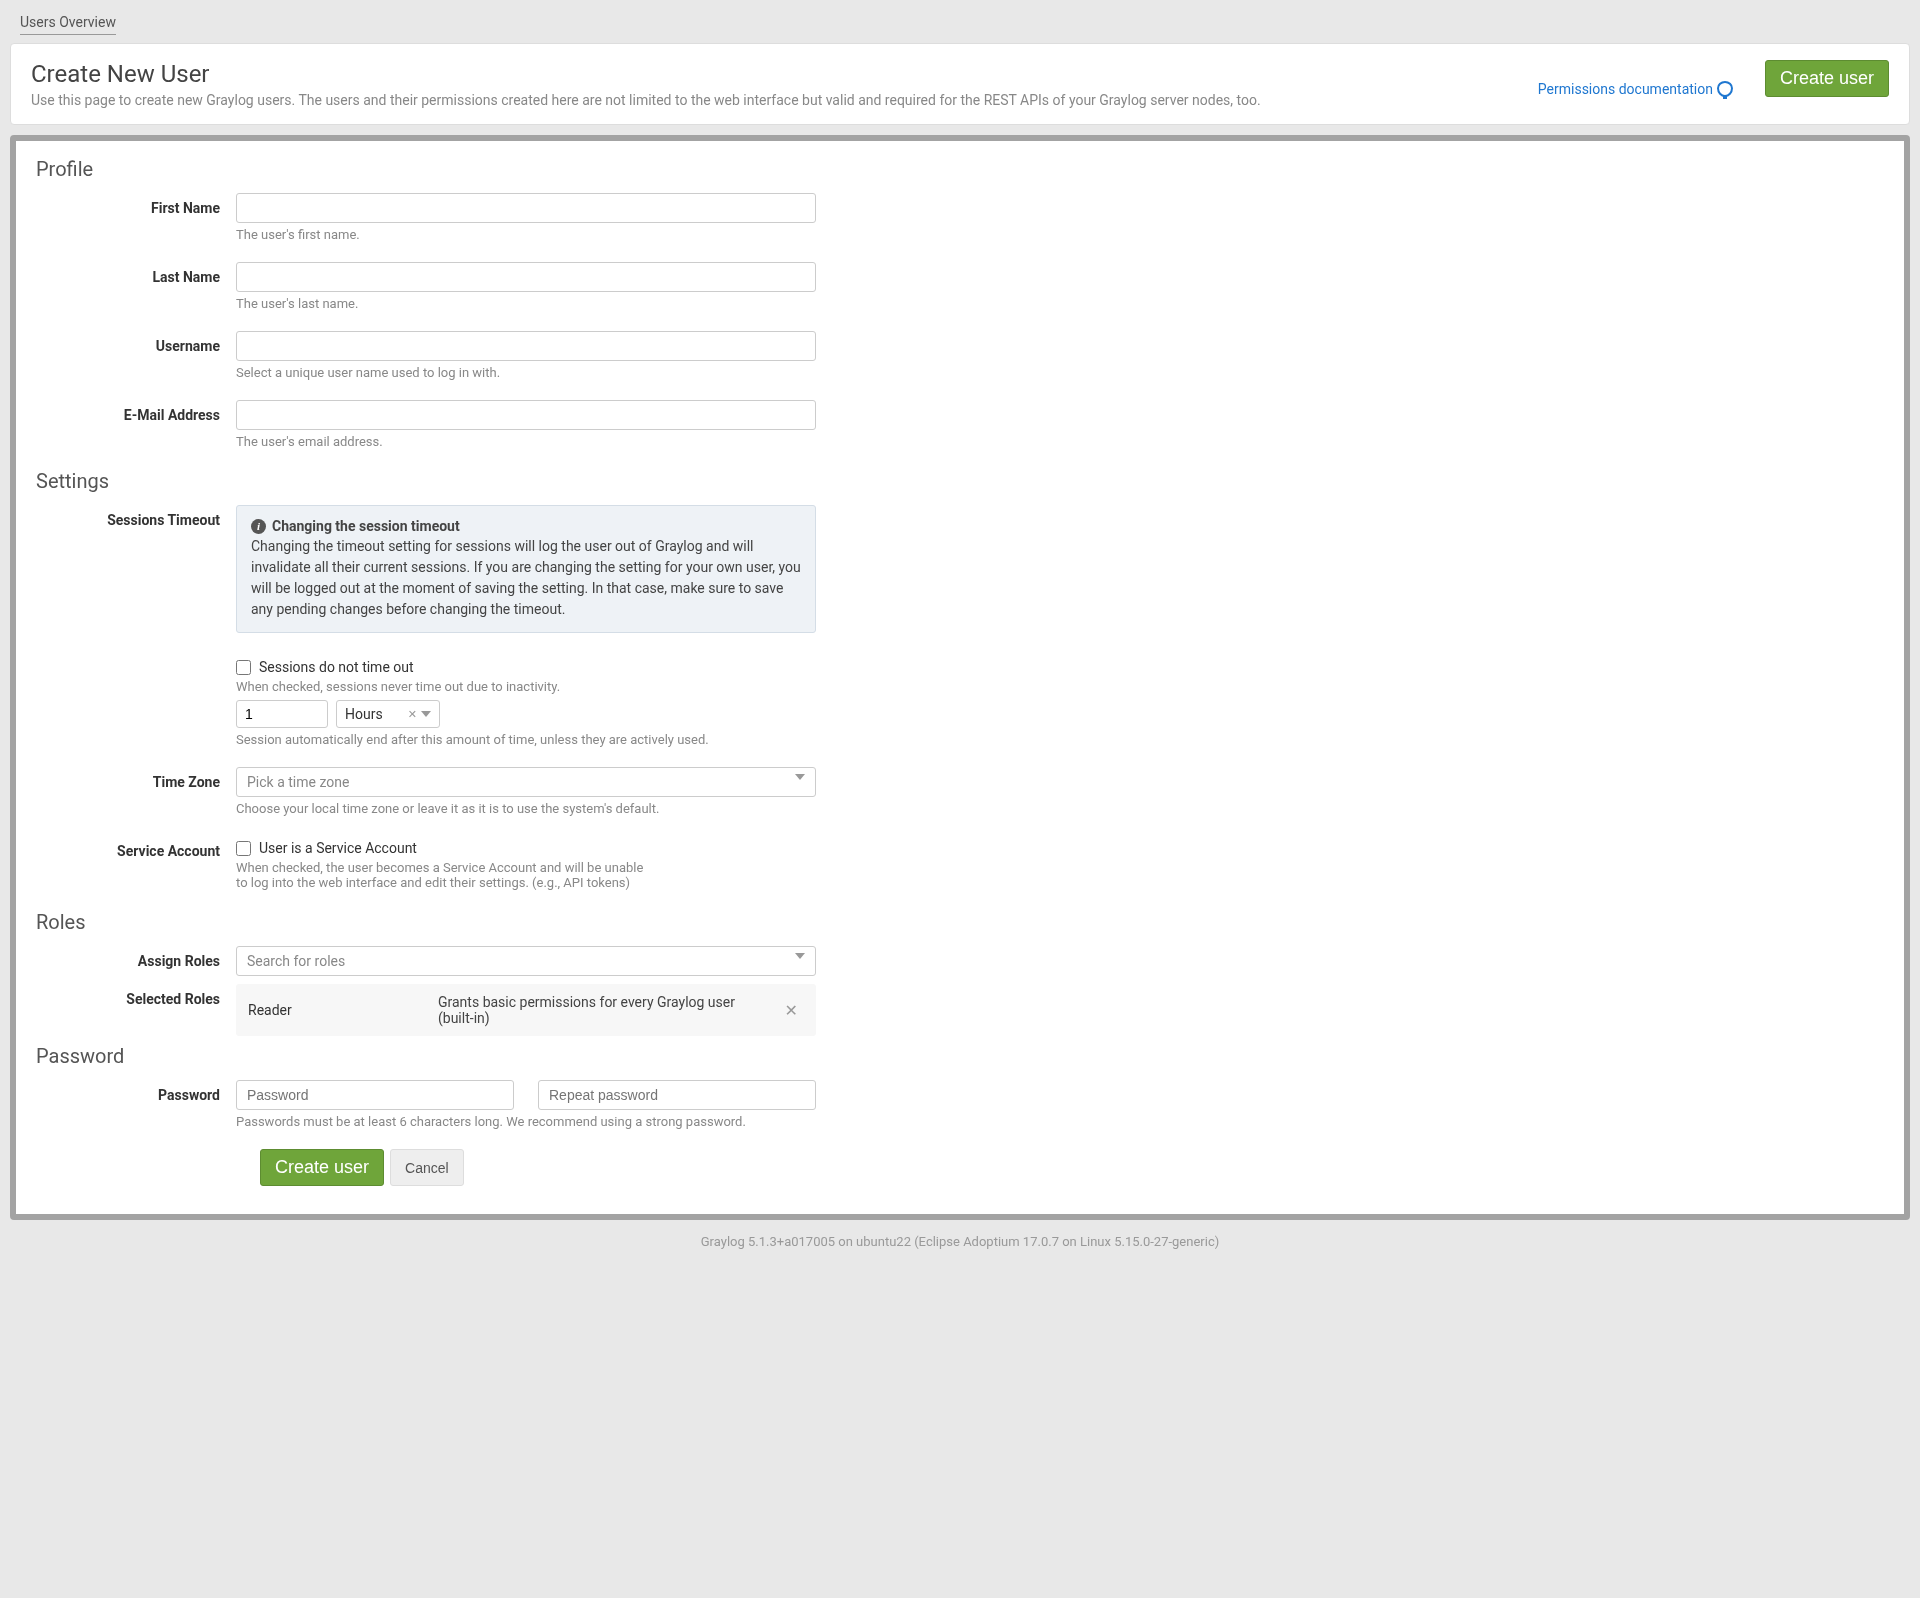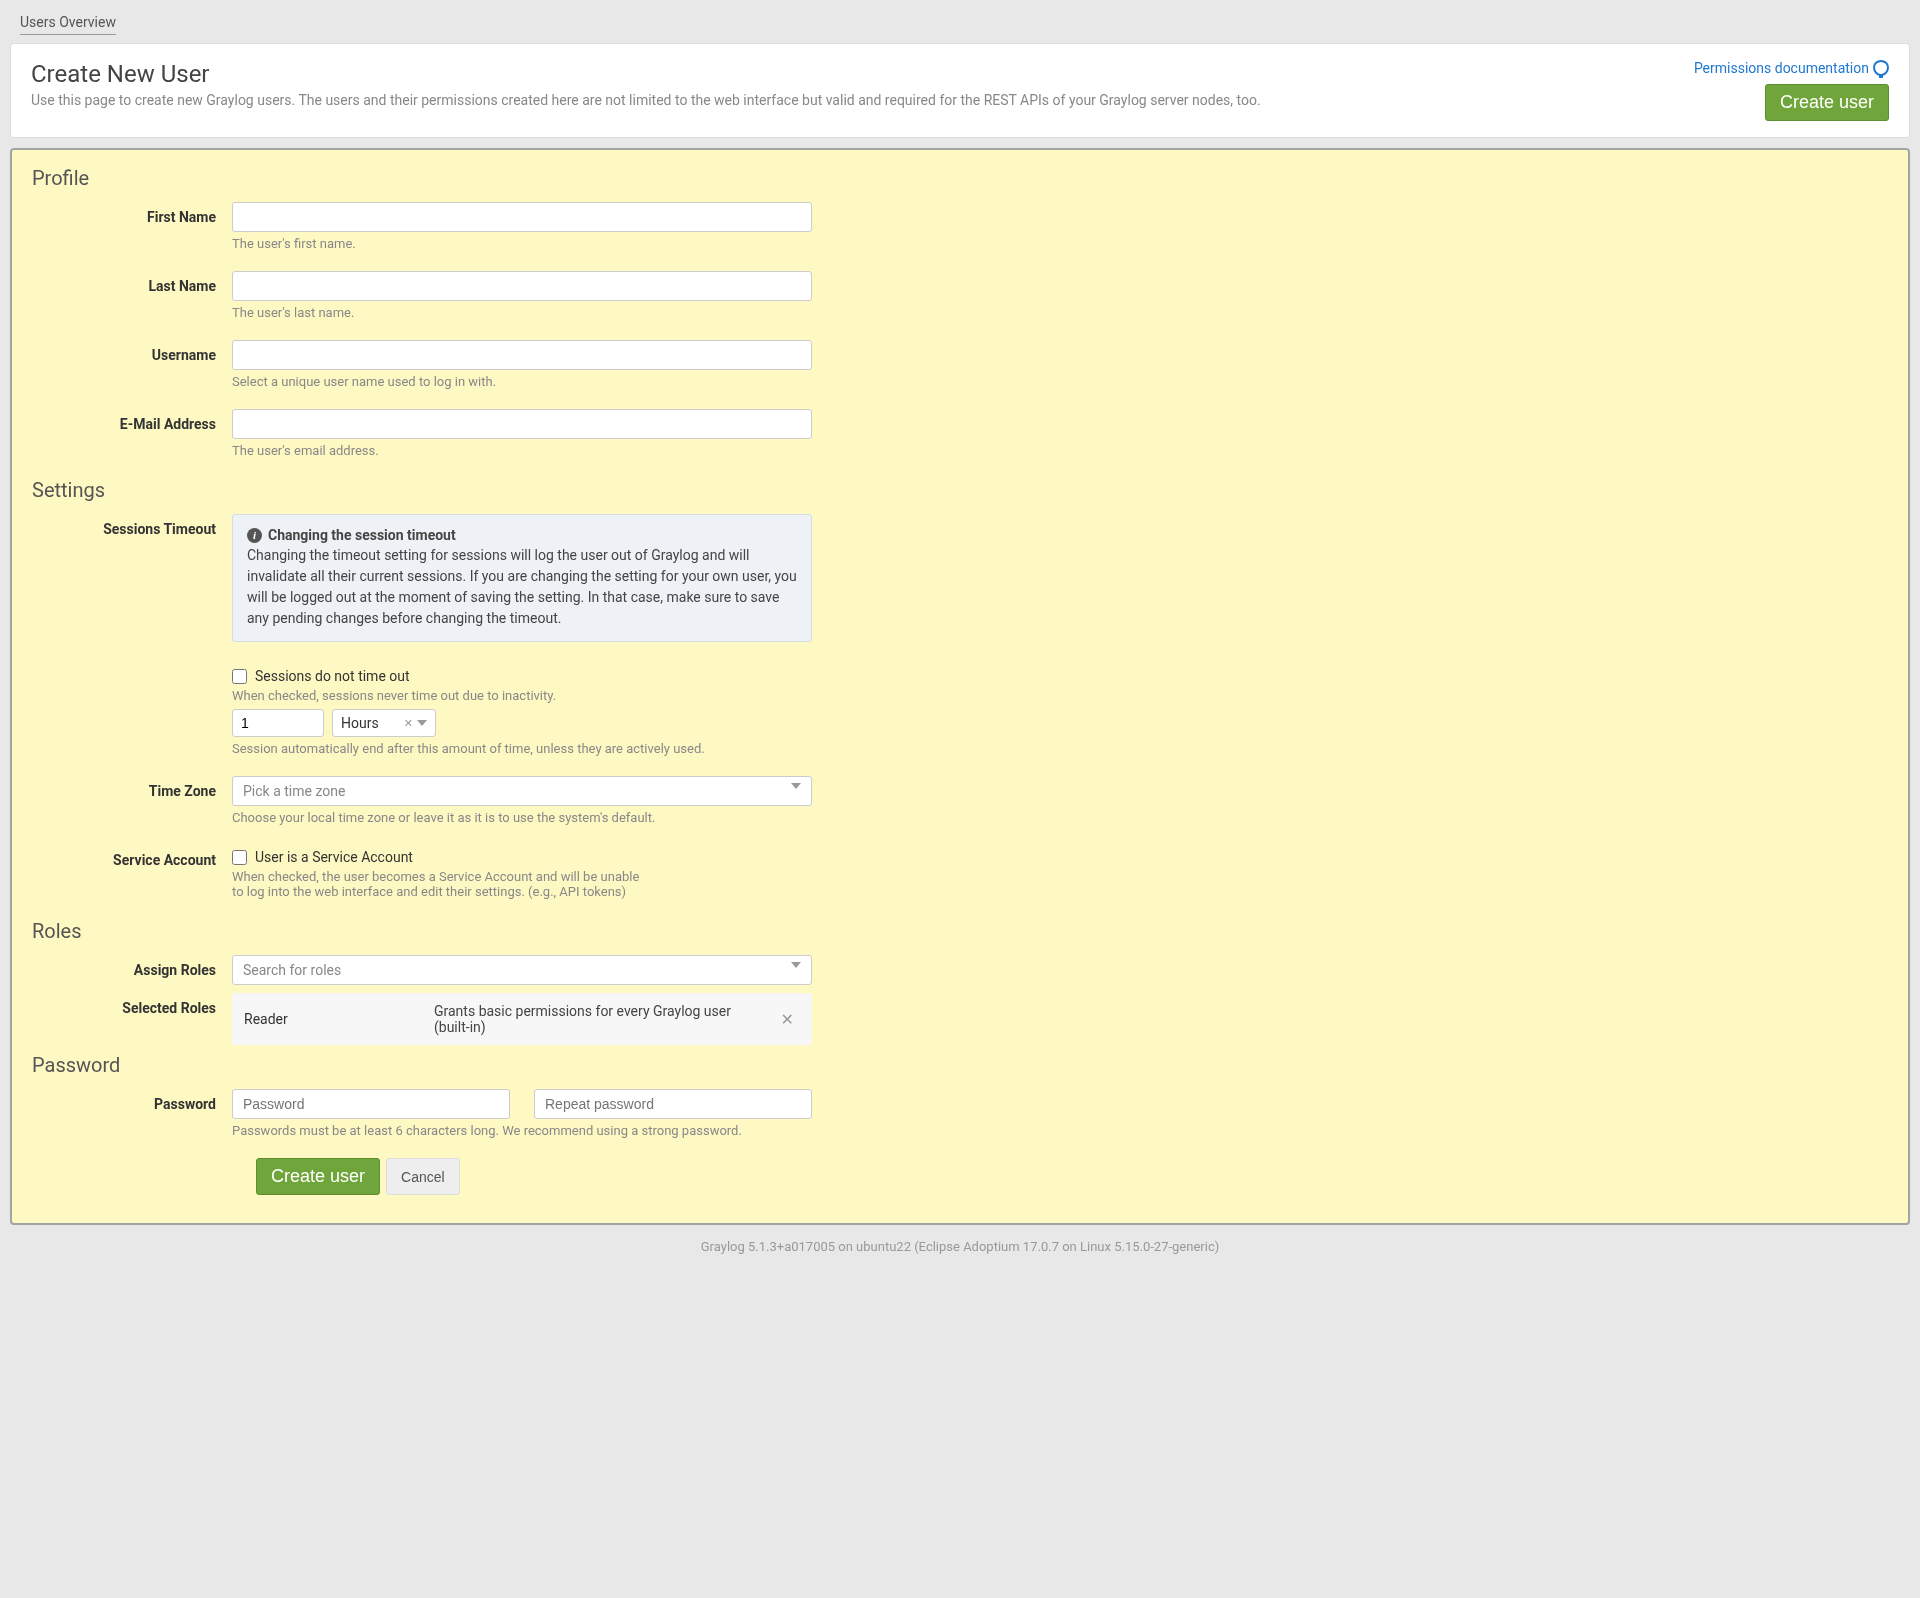--- a/index.html
+++ b/index.html
@@ -33,21 +33,21 @@
 .header-title {
   font-size: 24px;
   font-weight: 400;
   color: #444;
   margin-bottom: 4px;
 }
 .header-desc {
   color: #888;
   font-size: 14px;
 }
-.header-right { display: flex; flex-direction: column; align-items: flex-end; gap: 8px; }
+.header-right { display: flex; flex-direction: row; align-items: flex-end; gap: 8px; }
 .doc-link {
   color: #1f77d0;
   font-size: 14px;
   display: flex;
   align-items: center;
   gap: 4px;
   cursor: pointer;
 }
 .bulb-icon {
   width: 16px; height: 16px;
@@ -76,22 +76,22 @@
 .btn-default {
   background: #eee;
   color: #555;
   border: 1px solid #ddd;
   border-radius: 3px;
   padding: 7px 14px;
   font-size: 14px;
   cursor: pointer;
 }
 .form-panel {
-  background: #fef9c3;
-  border: 2px solid #a3a3a3;
+  background: #ffffff;
+  border: 6px solid #a3a3a3;
   border-radius: 4px;
   padding: 16px 20px 20px;
 }
 .section-title {
   font-size: 20px;
   font-weight: 400;
   color: #555;
   margin-bottom: 12px;
   margin-top: 8px;
 }

